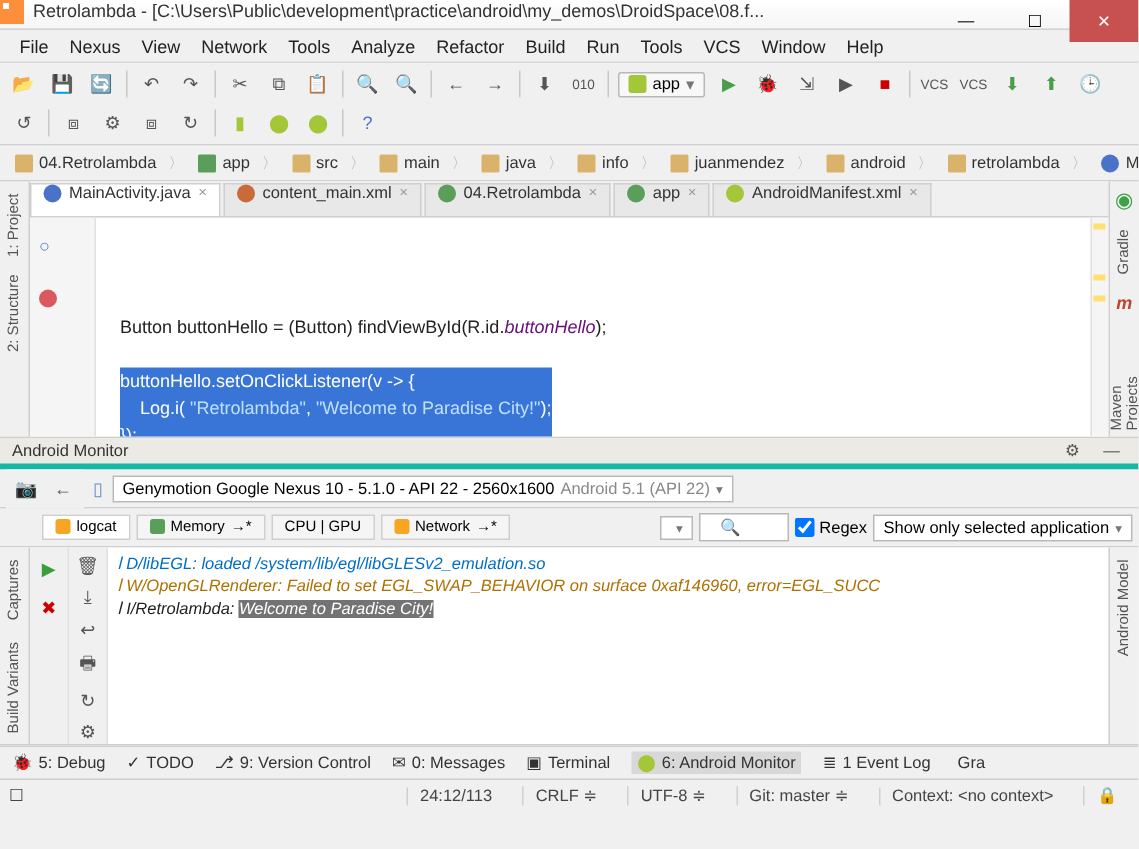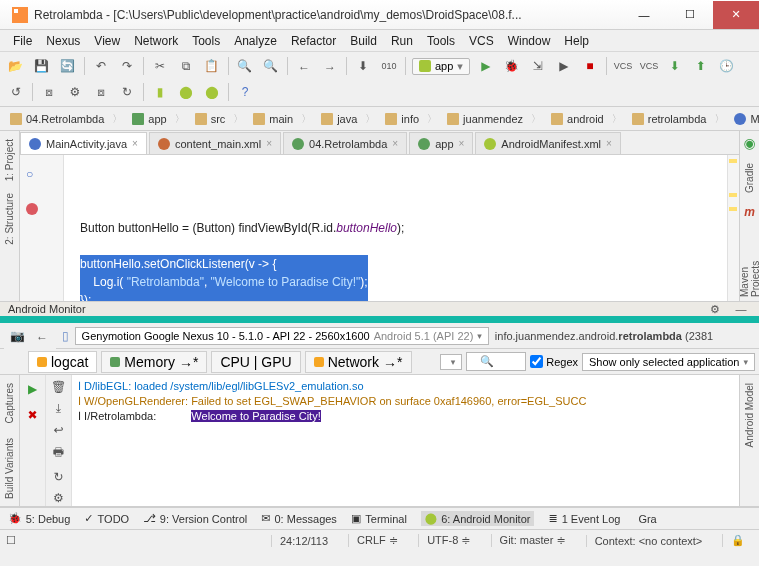--- a/index.html
+++ b/index.html
@@ -1,18 +1,18 @@
 <!DOCTYPE html>
 <html><head>
 <meta charset="utf-8">
 <style>
 * { box-sizing: border-box; margin: 0; padding: 0; font-family: "Segoe UI", Tahoma, sans-serif; }
 body { background: #f0f0f0; width: 759px; height: 566px; overflow: hidden; font-size: 12px; }
 
-.titlebar { height: 30px; background: linear-gradient(#fff, #f5f5f5); display: flex; align-items: center; padding-left: 12px; border-bottom: 1px solid #d0d0d0; }
+.titlebar { height: 20px; background: linear-gradient(#fff, #f5f5f5); display: flex; padding-left: 0; border-bottom: 1px solid #d0d0d0; }
 .titlebar-icon { width: 16px; height: 16px; margin-right: 6px; }
 .titlebar-text { flex: 1; font-size: 12px; color: #333; white-space: nowrap; overflow: hidden; }
 .winbtn { width: 46px; height: 28px; display: flex; align-items: center; justify-content: center; font-size: 11px; }
 .winbtn.close { background: #c75050; color: #fff; }
 
 .menubar { height: 22px; background: #f0f0f0; display: flex; align-items: center; padding: 0 6px; gap: 0; border-bottom: 1px solid #d8d8d8; }
 .menu-item { padding: 2px 7px; font-size: 12px; color: #222; cursor: default; }
 
 .toolbar { background: #f0f0f0; padding: 4px 6px; border-bottom: 1px solid #cfcfcf; display: flex; flex-wrap: wrap; gap: 6px; align-items: center; }
 .tbtn { width: 20px; height: 20px; display: inline-flex; align-items: center; justify-content: center; color: #555; border-radius: 2px; }
@@ -26,59 +26,59 @@
 .bc:last-child::after { content: ""; }
 .bcicon { width: 12px; height: 12px; }
 
 .main { display: flex; height: 170px; }
 .side-rail { width: 20px; background: #f0f0f0; border-right: 1px solid #cfcfcf; display: flex; flex-direction: column; align-items: center; padding-top: 4px; gap: 4px; }
 .rail-lbl { writing-mode: vertical-rl; transform: rotate(180deg); font-size: 10px; color: #555; padding: 4px 0; }
 .side-rail-r { width: 20px; background: #f0f0f0; border-left: 1px solid #cfcfcf; display:flex; flex-direction:column; align-items:center; padding-top:4px; gap:8px;}
 
 .editor-area { flex: 1; display: flex; flex-direction: column; background: #fff; min-width: 0; }
 .tabs { height: 24px; background: #f0f0f0; display: flex; align-items: flex-end; border-bottom: 1px solid #cfcfcf; overflow: hidden; }
-.tab { height: 22px; display: inline-flex; align-items: center; gap: 5px; padding: 0 8px; background: #e8e8e8; border: 1px solid #cfcfcf; border-bottom: none; margin-right: 2px; font-size: 11px; color: #333; }
+.tab { height: 22px; display: inline-flex; align-items: flex-start; gap: 5px; padding: 0 8px; background: #e8e8e8; border: 1px solid #cfcfcf; border-bottom: none; margin-right: 2px; font-size: 11px; color: #333; }
 .tab.active { background: #fff; }
 .tab .x { color: #999; font-size: 10px; }
 .tabicon { width: 12px; height: 12px; border-radius: 50%; }
 
 .code { flex: 1; padding: 10px 14px 6px 60px; font-family: "Consolas", monospace; font-size: 12px; color: #222; line-height: 18px; position: relative; overflow: hidden; white-space: pre; }
 .code .str { color: #008000; }
 .code .fld { color: #660e7a; font-style: italic; }
 .code .hl { background: #3875d6; color: #fff; display: inline-block; }
 .code .hl .str, .code .hl .fld, .code .hl .kw { color: #bfe0ff; }
 .gutter { position: absolute; left: 0; top: 0; bottom: 0; width: 44px; background: #f5f5f5; border-right: 1px solid #e0e0e0; }
 .marker { position:absolute; left:6px; width:12px; height:12px; }
 .bp { top: 48px; background:#db5860; border-radius:50%;}
 .ovr { top: 10px; }
 .errstrip { position:absolute; right:0; top:0; bottom:0; width:12px; background:#f5f5f5; border-left:1px solid #e0e0e0;}
 .errstrip .w { position:absolute; right:2px; width:8px; height:4px; background:#ffe070; }
 
-.tool-title { height: 22px; background: #eceae5; border-top: 1px solid #cfcfcf; border-bottom: 7px solid #14b8a6; display: flex; align-items: center; padding: 0 8px; font-size: 11px; color: #333; }
+.tool-title { height: 22px; background: #eceae5; border-top: 1px solid #cfcfcf; border-bottom: 4px solid #14b8a6; display: flex; align-items: center; padding: 0 8px; font-size: 11px; color: #333; }
 .tool-title .rtools { margin-left:auto; display:flex; gap:6px; }
 
 .monitor-row { height: 26px; background: #f0f0f0; display: flex; align-items: center; gap: 6px; padding: 0 4px; border-bottom: 1px solid #cfcfcf; }
 .combo { border: 1px solid #b8b8b8; background: #fff; padding: 2px 6px; font-size: 11px; display: inline-flex; align-items: center; gap: 4px; }
 .combo .arr { color: #777; font-size: 9px; }
 .pkg-lbl { font-size: 11px; color: #444; white-space:nowrap; overflow:hidden; }
 .pkg-lbl b { font-weight: bold; }
 
 .monitor-tabs { height: 26px; background: #f0f0f0; display: flex; align-items: center; gap: 4px; padding: 0 4px; border-bottom: 1px solid #cfcfcf; }
-.mtab { display:inline-flex; align-items:center; gap:4px; padding:2px 8px; border:1px solid #cfcfcf; background:#f5f5f5; font-size:14px; }
+.mtab { display:inline-flex; gap:4px; padding:2px 8px; border:1px solid #cfcfcf; background:#f5f5f5; font-size:10px; }
 .mtab.active { background:#fff; }
 .mtab .dot { width:10px; height:10px; background:#f6a623; border-radius:2px; }
 
 .monitor-body { display:flex; height: 132px; background:#fff; border-bottom:1px solid #cfcfcf;}
 .mon-side { width:20px; background:#f0f0f0; border-right:1px solid #cfcfcf; display:flex; flex-direction:column; align-items:center; padding-top:4px; gap:6px;}
 .logcat-tools { width:26px; background:#f0f0f0; border-right:1px solid #e0e0e0; display:flex; flex-direction:column; align-items:center; padding-top:4px; gap:6px;}
-.log { flex:1; padding:4px 6px; font-family:"Consolas",monospace; font-size:11px; line-height:15px; color:#333; overflow:hidden; white-space:nowrap;}
+.log { flex:1; padding:4px 6px; font-family:"Consolas",monospace; font-size:11px; line-height:15px; color:#333; overflow:hidden; white-space:nowrap;font-style:italic;}
 .log .D { color:#006ec8; }
 .log .W { color:#b07000; }
 .log .I { color:#222; }
-.log .sel { background:#4c1d95; color:#fff;margin-left:32px; }
+.log .sel { background:#737373; color:#fff; }
 
 .bottom-tabs { height:22px; background:#f0f0f0; border-top:1px solid #cfcfcf; display:flex; align-items:center; gap:14px; padding:0 8px; font-size:11px; }
 .btab { display:inline-flex; align-items:center; gap:4px; color:#333; }
 .btab.active { background:#d8d8d8; padding:1px 4px; }
 
 .status { height:22px; background:#f0f0f0; border-top:1px solid #cfcfcf; display:flex; align-items:center; padding:0 6px; gap:12px; font-size:11px; color:#444;}
 .status .fill { flex:1; }
 .status .cell { border-left:1px solid #d0d0d0; padding:0 8px; }
 input[type=checkbox]{ margin:0; }
 </style>
@@ -275,23 +275,20 @@
   <div class="side-rail" style="height:26px;border:none;flex-direction:row;gap:4px;width:auto;padding:0 4px;">
     <span class="tbtn">📷</span>
     <span class="tbtn">←</span>
   </div>
   <span style="color:#6a8cc8;">▯</span>
   <span class="combo" style="flex:none;">
     <span>Genymotion Google Nexus 10 - 5.1.0 - API 22 - 2560x1600</span>
     <span style="color:#888">Android 5.1 (API 22)</span>
     <span class="arr">▾</span>
   </span>
-  <span class="pkg-lbl">
-    <span>info.juanmendez.android.</span><b>retrolambda</b> <span>(2381</span>
-  </span>
 </div>
 
 <div class="monitor-tabs">
   <div style="width:20px;"></div>
   <span class="mtab active">
       <span class="dot"></span>
       <span>logcat</span>
     </span>
   <span class="mtab"><span class="dot" style="background:#5a9e5a;"></span><span>Memory</span> →*</span>
   <span class="mtab">

